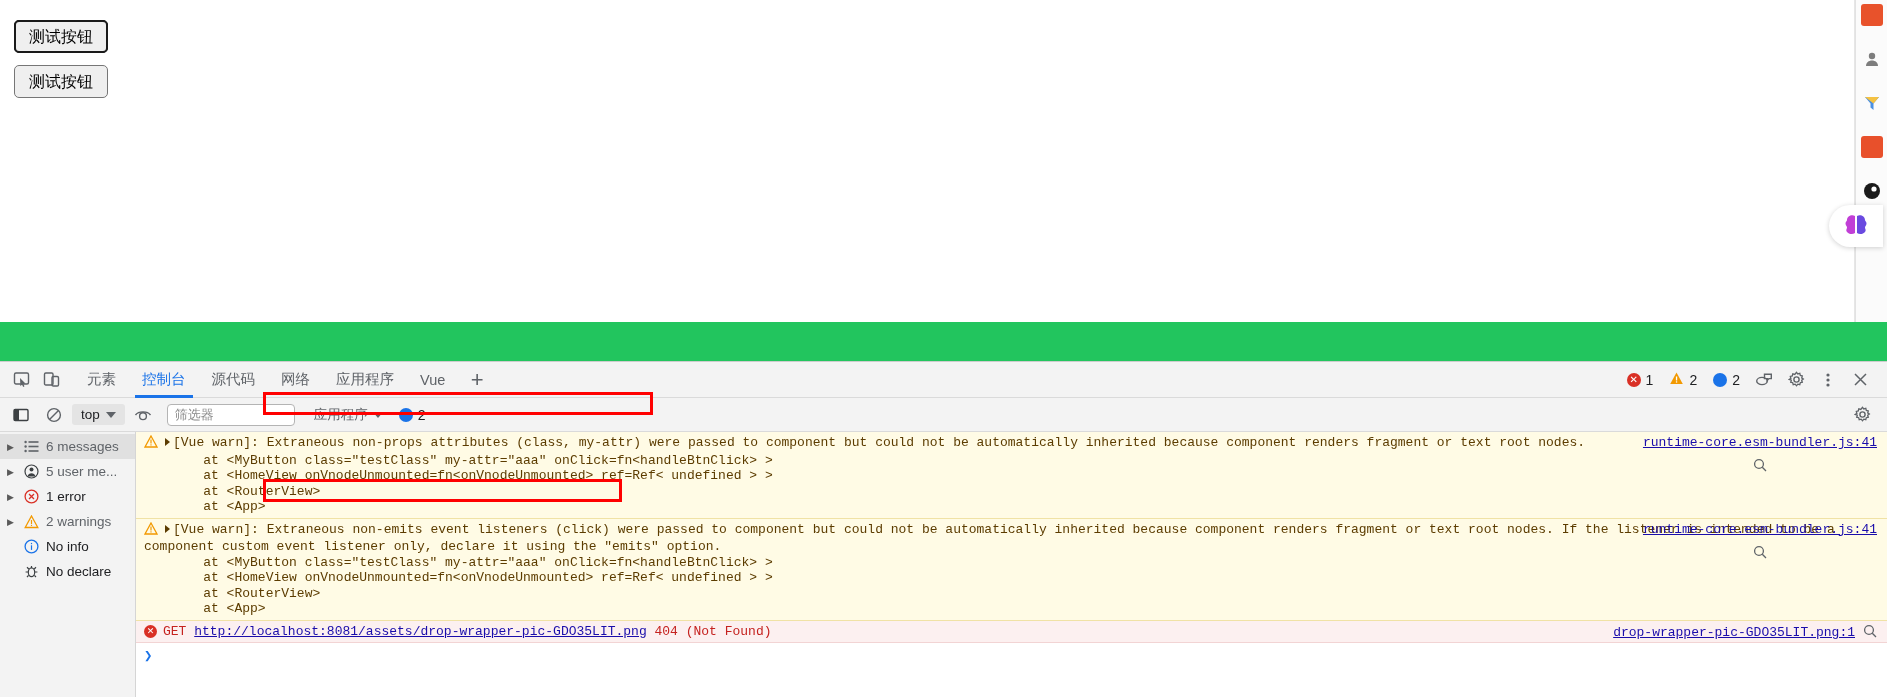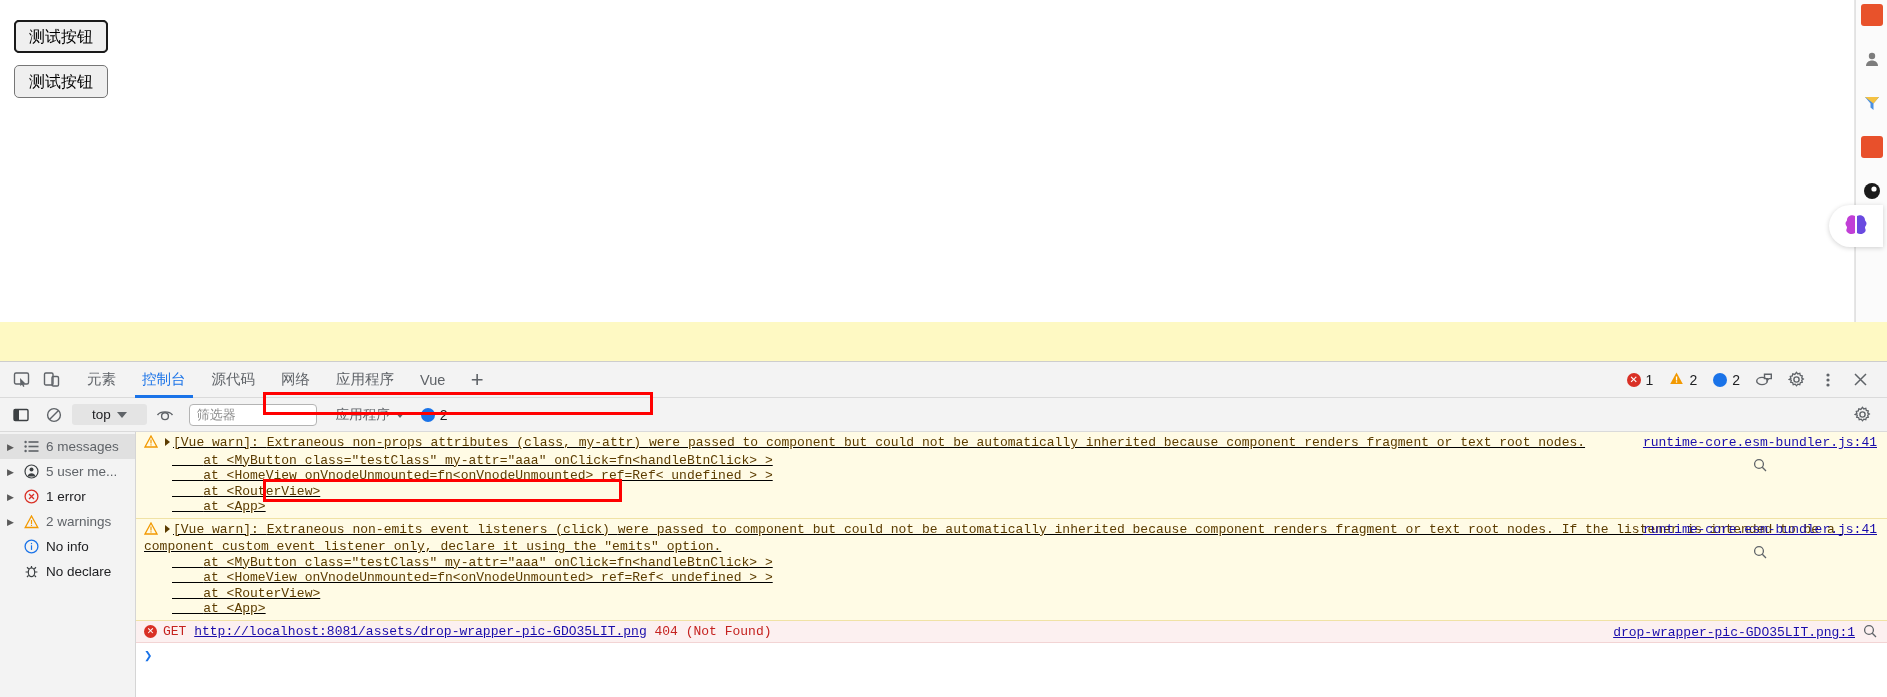--- a/index.html
+++ b/index.html
@@ -3,21 +3,21 @@
 <meta charset="utf-8">
 <style>
   * { box-sizing: border-box; }
   html, body {
     margin: 0; padding: 0;
     width: 1887px; height: 697px;
     overflow: hidden;
     background: #ffffff;
     font-family: "Liberation Sans", sans-serif;
   }
-  .app { position: relative; width: 1887px; height: 666px; background: #fef9c3; }
+  .app { position: relative; width: 1887px; height: 666px; background: #22c55e; }
 
   
   .viewport {
     position: absolute; left: 0; top: 0;
     width: 1855px; height: 322px;
     background: #ffffff;
     border-right: 1px solid #e6e6e6;
   }
   .viewport-inner { padding: 20px 0 0 14px; }
   .test-btn {
@@ -118,21 +118,21 @@
   .dt-filterbar {
     height: 34px; min-height: 34px;
     display: flex; align-items: center;
     background: #f3f3f3;
     border-bottom: 1px solid #dadada;
     padding: 0 6px; gap: 3px;
   }
   .ctx-select {
     display: flex; align-items: center; gap: 6px;
     background: #e4e4e4; border-radius: 3px;
-    padding: 3px 20px; font-size: 13.5px; color: #202124; cursor: pointer;
+    padding: 3px 9px; font-size: 13.5px; color: #202124; cursor: pointer;
   }
   .caret { width: 0; height: 0; border-left: 5px solid transparent; border-right: 5px solid transparent;
            border-top: 6px solid #5f6368; }
   .filter-input {
     width: 128px; height: 22px;
     border: 1px solid #b4b4b4; border-radius: 4px;
     background: #fff; padding: 0 7px;
     font-size: 13px; color: #202124;
     font-family: "Liberation Sans", sans-serif;
     margin-left: 6px;
@@ -170,21 +170,20 @@
   .side-label { overflow: hidden; text-overflow: clip; }
   .side-label.dark { color: #202124; }
 
   .messages { flex: 1; overflow: hidden; position: relative; background: #fff; }
 
   .msg-warn {
     background: #fffbe5;
     border-bottom: 1px solid #f0e2a5;
     padding: 3px 10px 3px 8px;
     position: relative;
-    text-decoration: underline;
   }
   .msg-err {
     background: #fcf0f0;
     border-bottom: 1px solid #f2d4d4;
     padding: 3px 10px 3px 8px;
     display: flex; align-items: flex-start;
   }
   .msg-text {
     font-family: "Liberation Mono", monospace;
     font-size: 13px;

